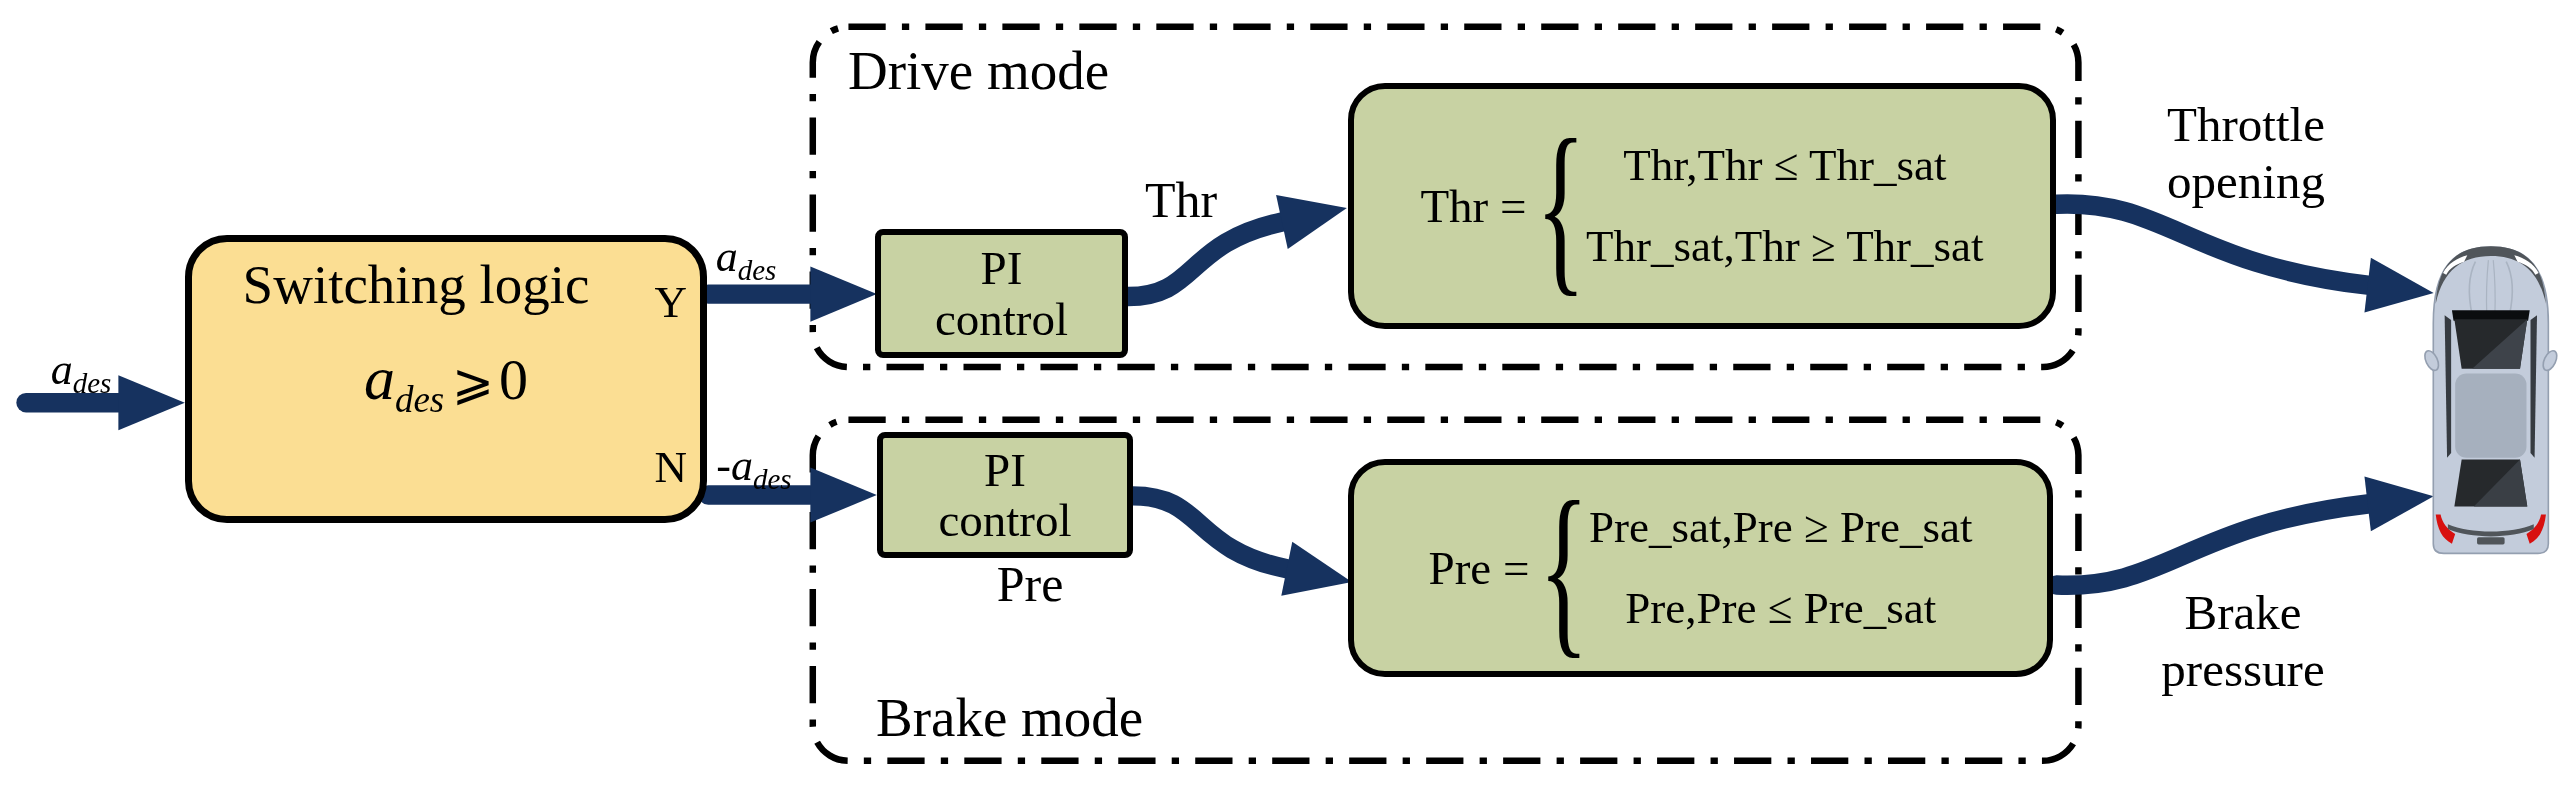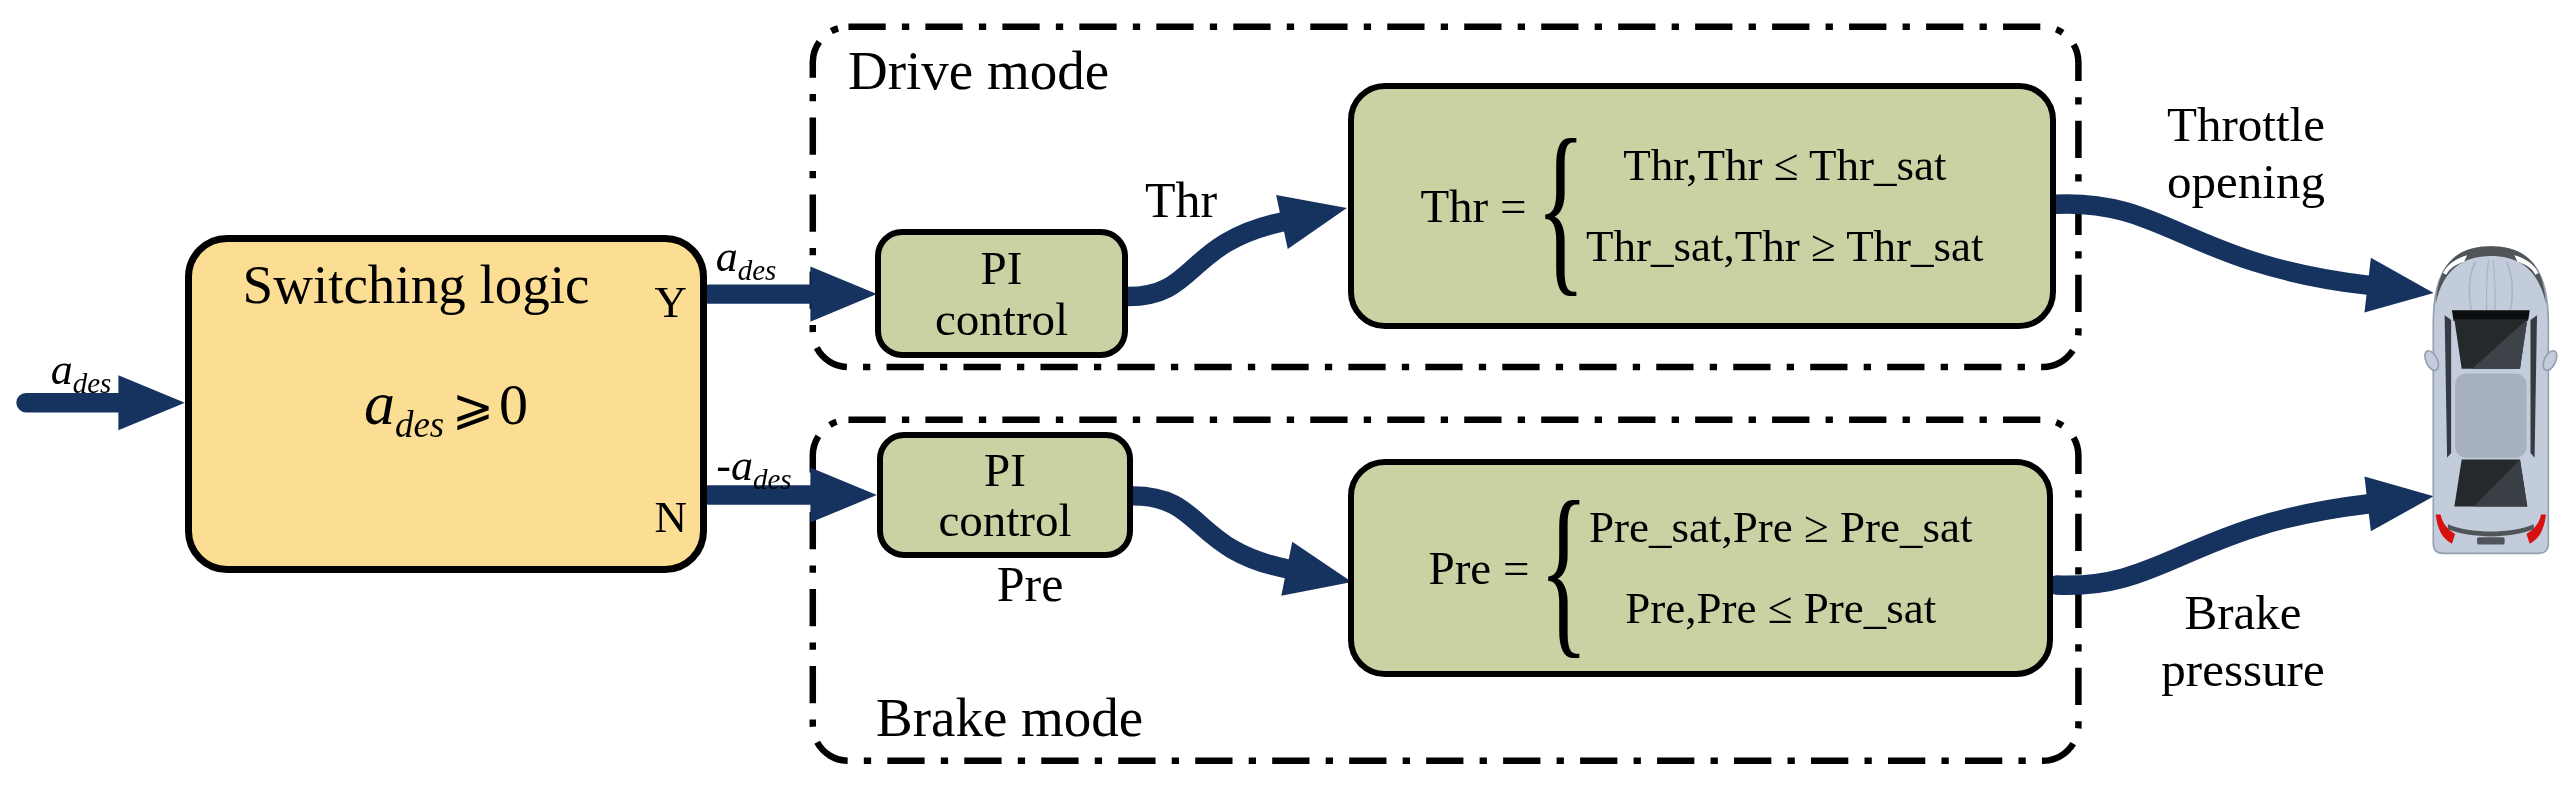--- a/index.html
+++ b/index.html
@@ -18,32 +18,32 @@
 
   
   .mode-rect{fill:none;stroke:#000;stroke-width:8;stroke-dasharray:46 20 9 20;}
   .arrow-line{fill:none;stroke:var(--arrow);stroke-width:24;stroke-linecap:round;}
   .arrow-head-fill{fill:var(--arrow);}
   .car-body-fill{fill:var(--car_body);stroke:#949FB0;stroke-width:2;}
   .car-roof-fill{fill:var(--car_roof);}
 
   
   .box{position:absolute;border:6.5px solid #000;}
-  .switch-box{left:185px;top:235px;width:522px;height:338px;border-width:7.3px;border-radius:42px;background:var(--switch_fill);}
+  .switch-box{left:185px;top:235px;width:522px;height:288px;border-width:7.3px;border-radius:42px;background:var(--switch_fill);}
   .switch-title{position:absolute;left:0;right:60px;top:11.3px;text-align:center;font-size:55px;white-space:nowrap;}
   .port-label{position:absolute;right:13px;font-size:45px;}
   .port-y{top:34px;}
   .port-n{bottom:23px;}
   .condition{position:absolute;left:50%;top:51%;transform:translate(-50%,-50%);white-space:nowrap;font-size:58px;}
   .condition .vbase{font-style:italic;font-size:62px;}
   .condition sub{font-style:italic;font-size:37px;}
   .condition .op{font-family:"DejaVu Serif","DejaVu Sans",serif;font-size:50px;padding:0 4.9px 0 8px;}
   .condition .val{font-size:58px;}
 
-  .pi-box{background:var(--green_fill);border-radius:27px;display:flex;flex-direction:column;align-items:center;justify-content:center;font-size:47px;line-height:1.07;}
+  .pi-box{background:var(--green_fill);border-radius:8px;display:flex;flex-direction:column;align-items:center;justify-content:center;font-size:47px;line-height:1.07;}
   .pi-drive{left:875px;top:229px;width:253px;height:129px;}
   .pi-brake{left:877px;top:432px;width:256px;height:126px;}
 
   .formula-box{background:var(--green_fill);border-radius:37px;display:flex;align-items:center;justify-content:center;padding:14px 16px;}
   .f-thr{left:1348px;top:83px;width:708px;height:246px;}
   .f-pre{left:1348px;top:459px;width:705px;height:218px;}
   .formula-lhs{font-size:47px;white-space:nowrap;}
   .brace{font-size:174px;line-height:1;transform:scale(0.6,1.1);margin:0 -16px 0 -8px;font-weight:400;}
   .cases{display:flex;flex-direction:column;align-items:center;gap:36px;}
   .case-line{font-size:45px;white-space:nowrap;line-height:1;}

